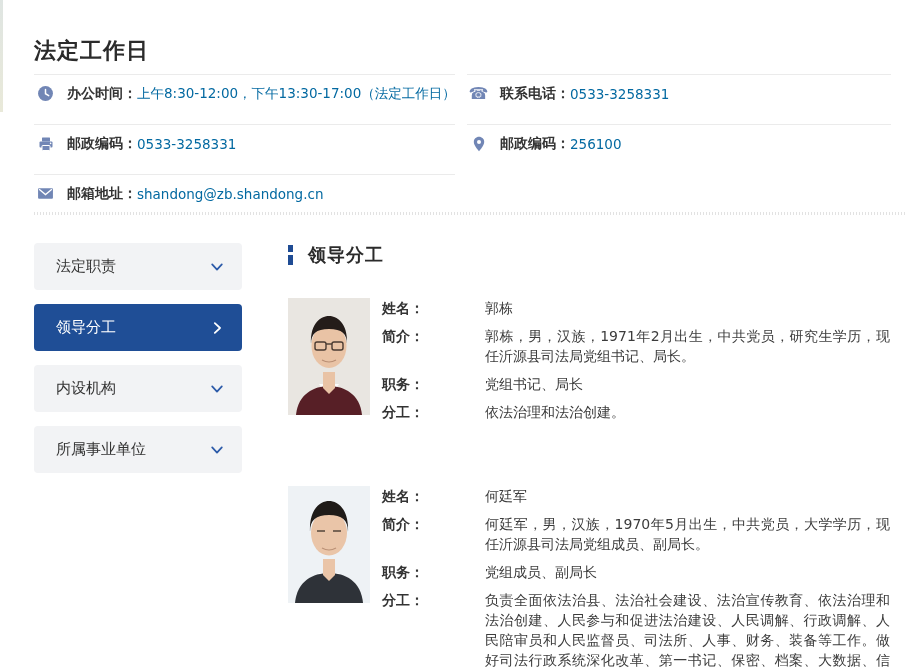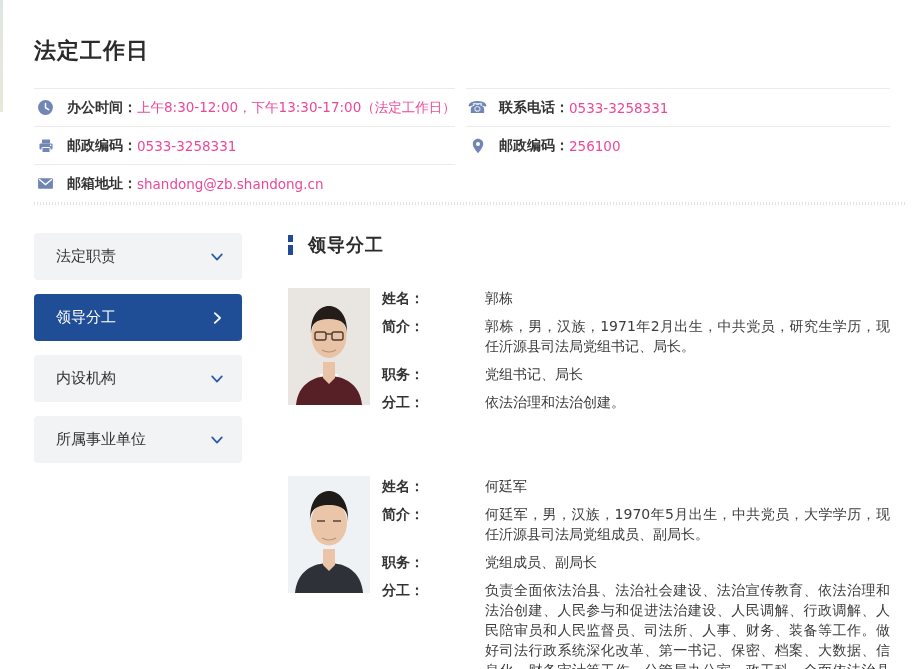--- a/index.html
+++ b/index.html
@@ -4,26 +4,26 @@
 <style>
   * { margin:0; padding:0; box-sizing:border-box; }
   html,body { width:912px; height:669px; overflow:hidden; background:#fff;
     font-family:"DejaVu Sans","Liberation Sans",sans-serif; color:#333; }
   .page { position:relative; width:912px; height:669px; padding:36px 22px 0 34px; }
   .edge-strip { position:absolute; left:0; top:0; width:3px; height:112px;
     background:linear-gradient(to bottom,#dfe5e2,#e9e9d9); }
   h1.page-title { font-size:22px; font-weight:bold; color:#2b2b2b; letter-spacing:1px; }
 
   
-  .info-grid { margin-top:22px; display:grid; grid-template-columns:421px 424px; column-gap:11px; }
+  .info-grid { margin-top:8px; display:grid; grid-template-columns:421px 424px; column-gap:11px;gap:12px; }
   .info-cell { display:flex; align-items:center; height:38px; border-top:1px solid #ebebeb; }
   .info-icon { width:17px; height:17px; flex:0 0 17px; margin:0 13px 0 3px; display:flex;
     align-items:center; justify-content:center; color:#7186b5; font-size:16px; line-height:1; }
   .info-label { font-weight:bold; font-size:14px; color:#333; white-space:nowrap; }
-  .info-value { font-size:13.5px; color:#ec4899; white-space:nowrap; }
+  .info-value { font-size:13.5px; color:#0369a1; white-space:nowrap; }
   .dotted-rule { margin-top:0; height:4px; width:871px;
     background:repeating-linear-gradient(90deg,#e2e2e2 0,#e2e2e2 1px,transparent 1px,transparent 3px);
     background-size:auto 3px; background-repeat:repeat-x; background-position:0 0; }
 
   
   .columns { display:flex; margin-top:27px; }
   .sidebar { width:208px; flex:0 0 208px; }
   .side-item { display:flex; align-items:center; justify-content:space-between;
     height:47px; margin-bottom:14px; padding:0 18px 0 22px; background:#f2f3f5;
     border-radius:4px; cursor:pointer; }

